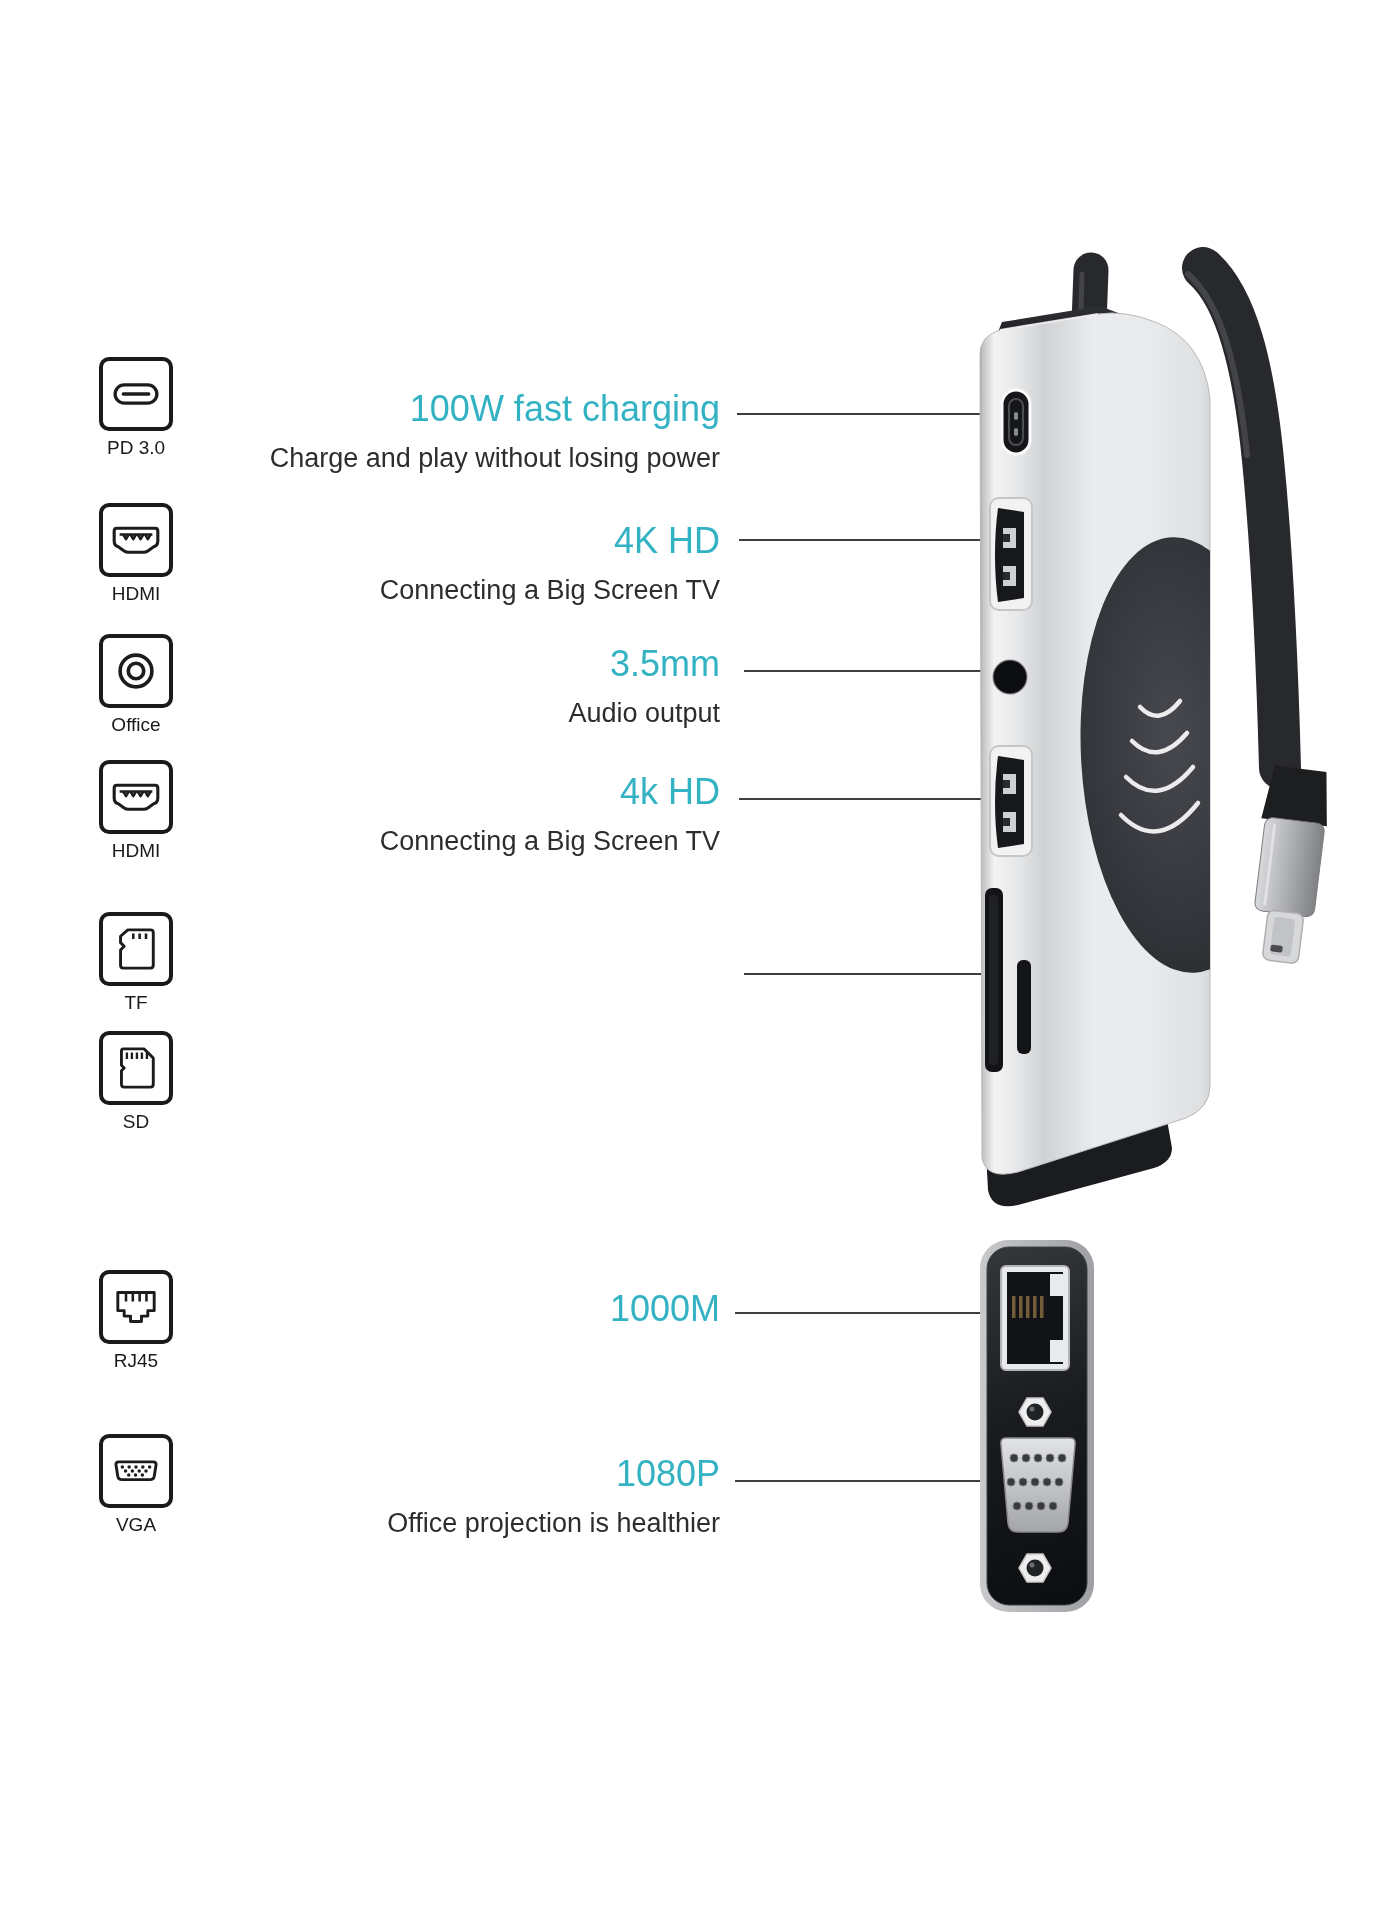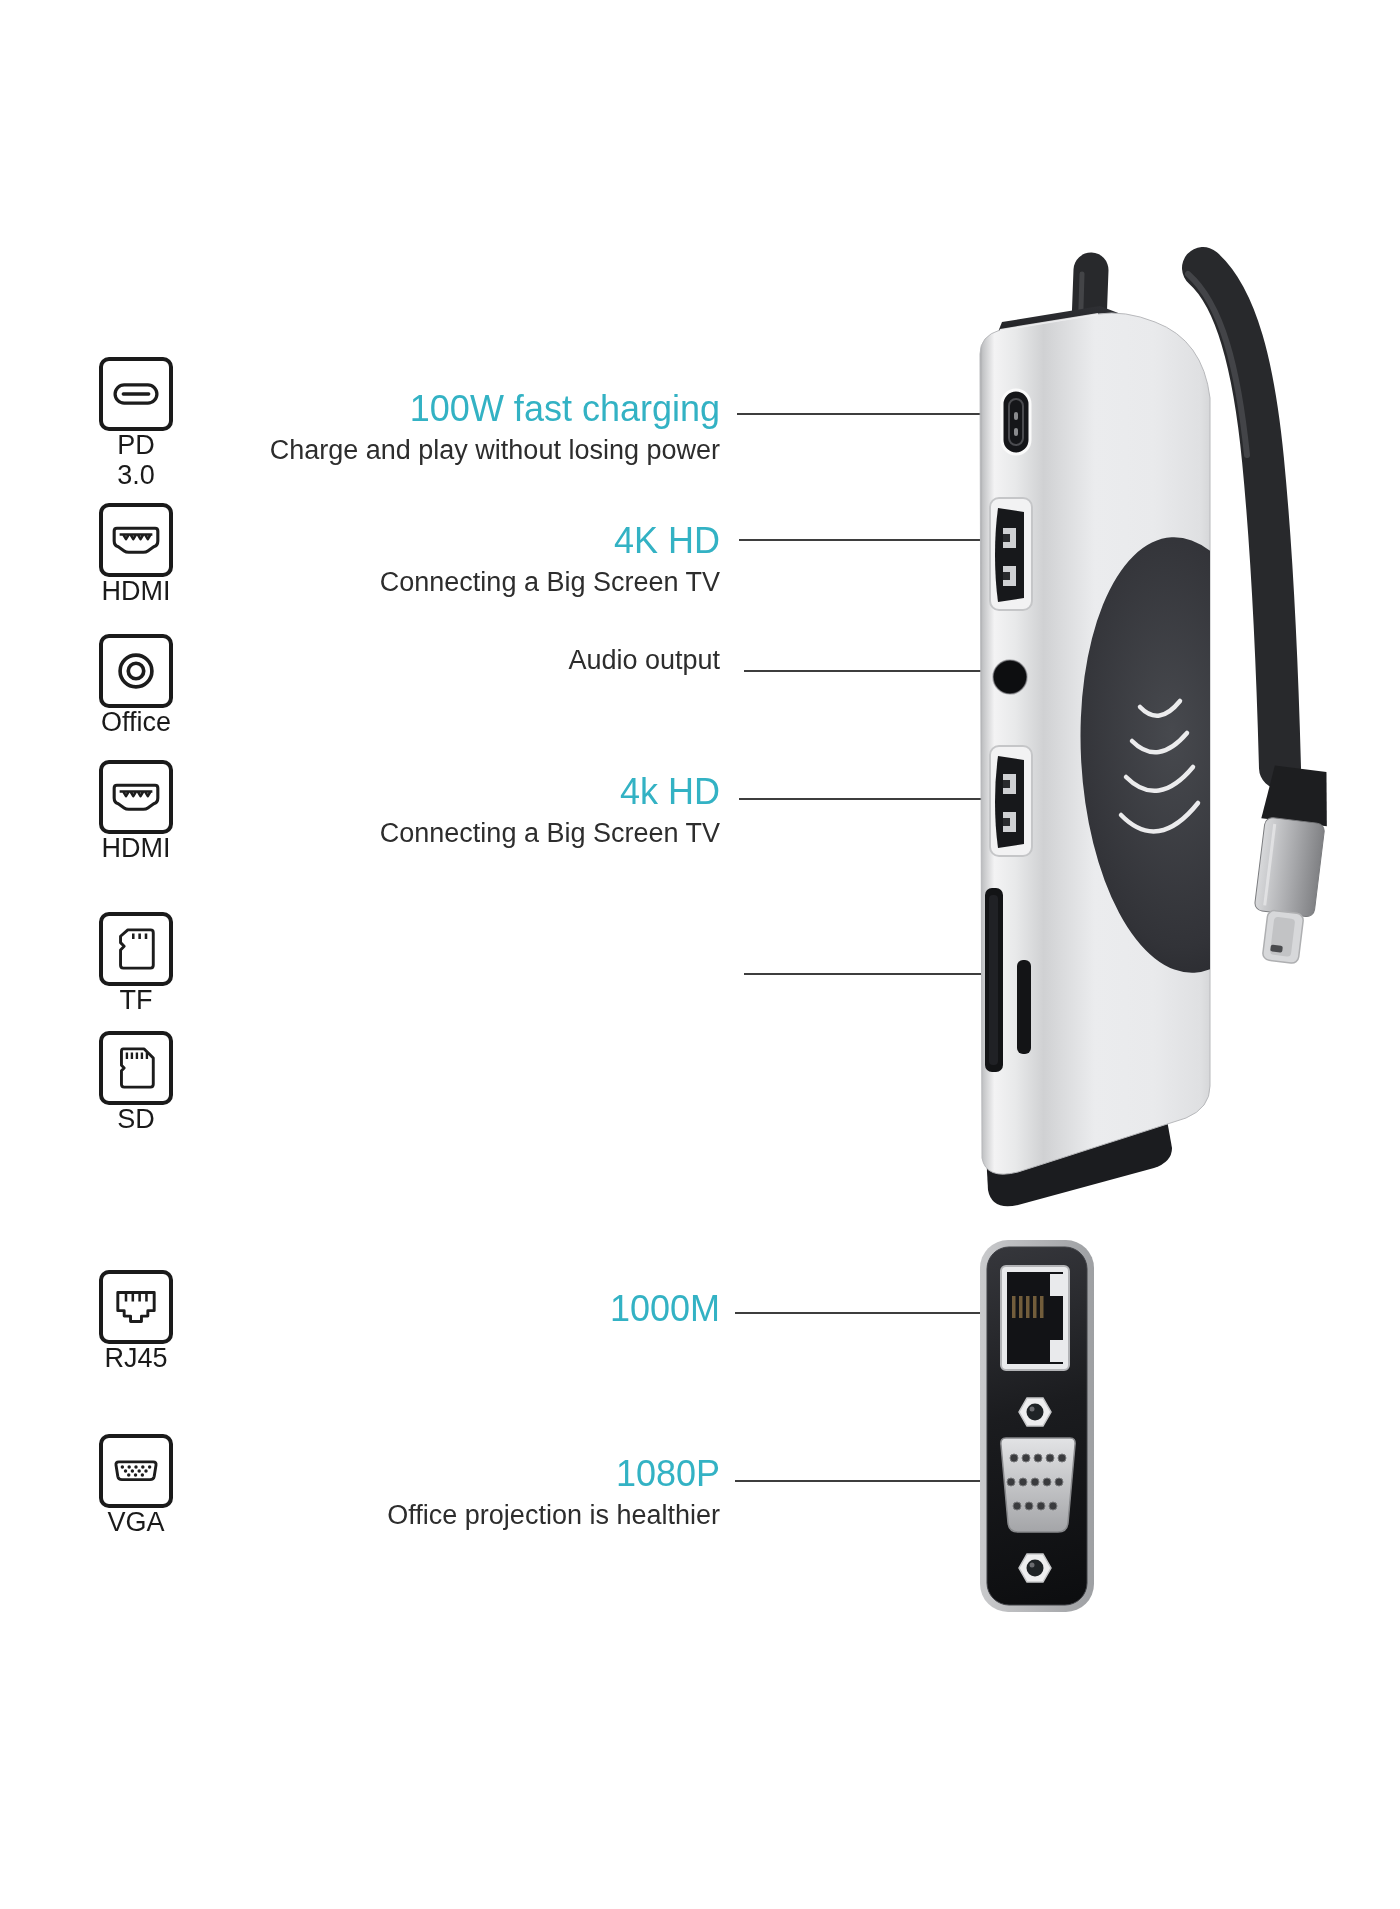--- a/index.html
+++ b/index.html
@@ -13,25 +13,25 @@
     position:relative;width:1400px;height:1909px;background:#ffffff;overflow:hidden;
     font-family:"Liberation Sans", sans-serif;
   }
   
   .port-item{position:absolute;left:98px;width:76px;text-align:center;}
   .icon-box{
     width:66px;height:66px;border:4px solid var(--label);border-radius:10px;
     display:flex;align-items:center;justify-content:center;background:#fff;margin:0 auto;
   }
   .icon-box svg{display:block;}
-  .icon-label{font-size:27px;line-height:1.1;color:var(--label);}
+  .icon-label{margin-top:7px;font-size:19px;line-height:1.1;color:var(--label);}
   
   .callout{position:absolute;right:680px;width:620px;text-align:right;}
   .callout-title{font-size:36px;line-height:1.25;color:var(--accent);}
-  .callout-desc{font-size:27px;line-height:1.3;color:var(--text);margin-top:2px;}
+  .callout-desc{font-size:27px;line-height:1.3;color:var(--text);margin-top:10px;}
   .callout-line{position:absolute;height:2px;background:var(--line);}
   .photo{position:absolute;}
   .ic{stroke:#1c1c1c;fill:none;}
 </style>
 </head>
 <body>
 
 <div class="canvas">
 
   <div class="port-item" style="top:357px">
@@ -129,20 +129,21 @@
 
   <div class="callout" style="top:386px">
     <div class="callout-title">100W fast charging</div>
     <div class="callout-desc">Charge and play without losing power</div>
   </div>
   <div class="callout" style="top:518px">
     <div class="callout-title">4K HD</div>
     <div class="callout-desc">Connecting a Big Screen TV</div>
   </div>
   <div class="callout" style="top:641px">
+    <div class="callout-title">3.5mm</div>
     <div class="callout-desc">Audio output</div>
   </div>
   <div class="callout" style="top:769px">
     <div class="callout-title">4k HD</div>
     <div class="callout-desc">Connecting a Big Screen TV</div>
   </div>
   <div class="callout" style="top:1286px">
     <div class="callout-title">1000M</div>
   </div>
   <div class="callout" style="top:1451px">

